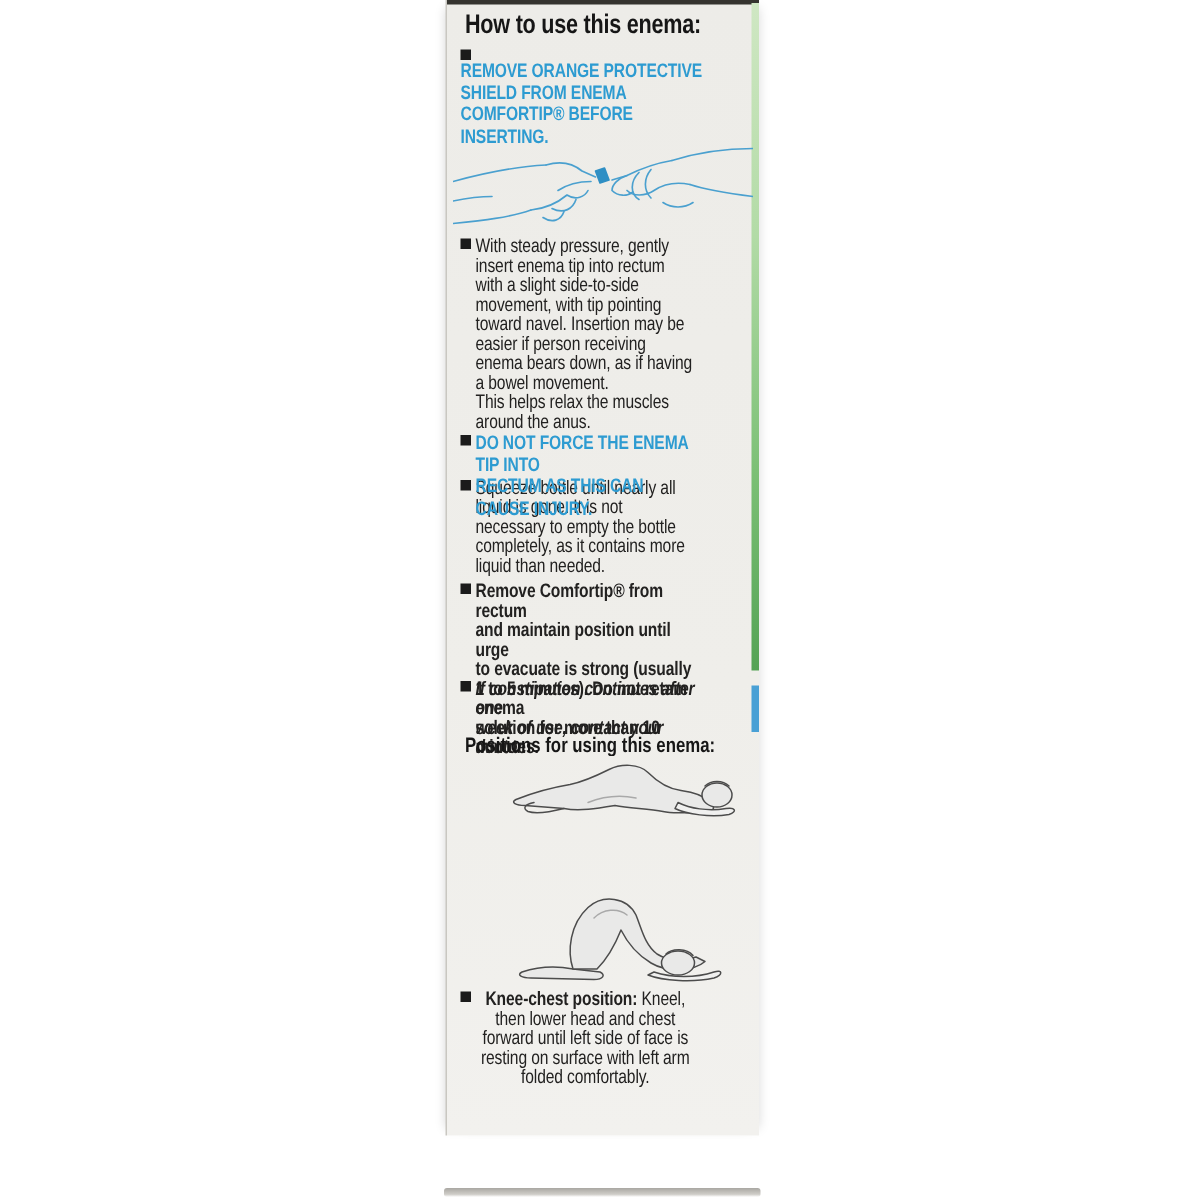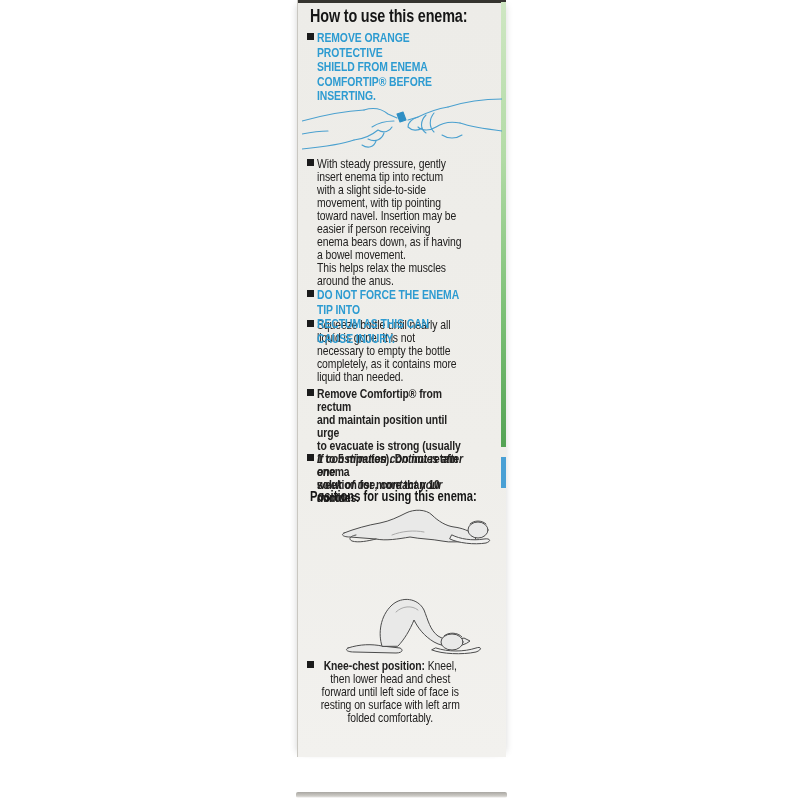--- a/index.html
+++ b/index.html
@@ -53,21 +53,21 @@
 </head>
 <body>
 
 <div class="panel">
   <div class="top-edge"></div>
   <div class="stripe-green"></div>
   <div class="stripe-blue"></div>
 
   <div class="hdr condense">How to use this enema:</div>
 
-  <div class="item blue" style="top:31px;">
+  <div class="item blue" style="top:31px;flex-direction:column;">
     <span class="sq"></span>
     <div class="txt condense">REMOVE ORANGE PROTECTIVE
 SHIELD FROM ENEMA
 COMFORTIP® BEFORE
 INSERTING.</div>
   </div>
 
   <svg class="illus" style="left:4px;top:88px;" width="200" height="68" viewBox="0 0 200 68">
     <g stroke="#4aa0cf" fill="none" stroke-width="1.1" stroke-linecap="round" stroke-linejoin="round">
       <path d="M0,33 C22,27 42,23 62,22"></path>

